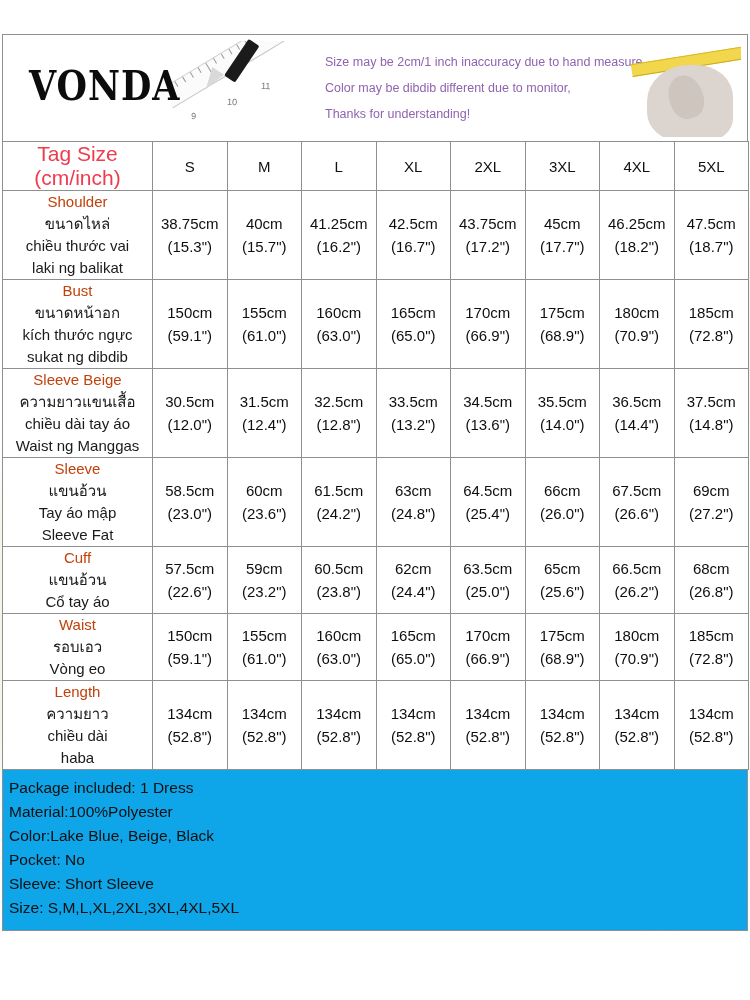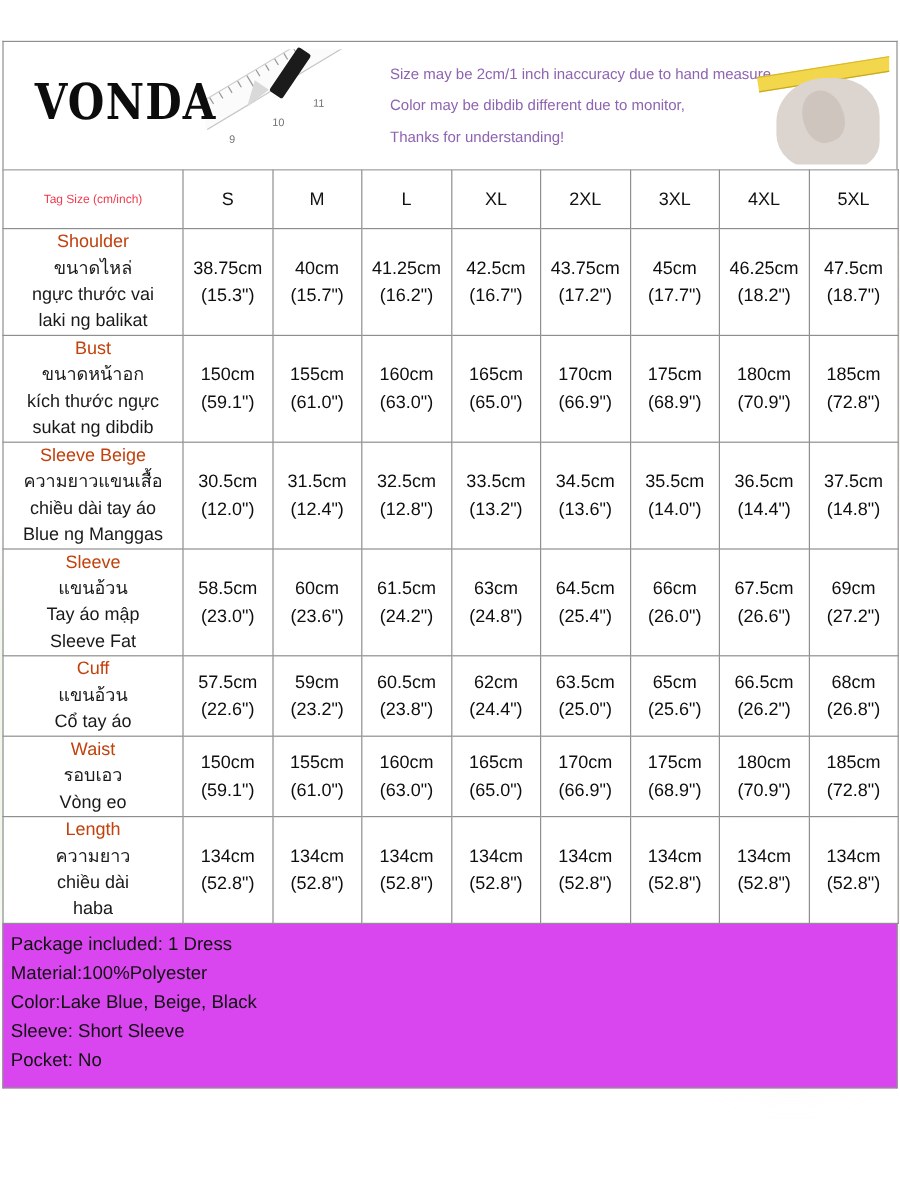--- a/index.html
+++ b/index.html
@@ -182,21 +182,21 @@
 
   thead th {
     background: #dcdcdc;
     height: 48px;
     font-weight: normal;
     font-size: 17px;
     color: #111111;
   }
   thead th.tag-size {
     color: #ef3b4e;
-    font-size: 10px;
+    font-size: 21px;
   }
 
   td.label {
     background: #dcdcdc;
     padding: 6px 2px;
     line-height: 22px;
   }
   td.label .en {
     color: #c2410c;
     font-size: 15px;
@@ -215,21 +215,21 @@
     color: #0e0e0e;
   }
   td.value .cm { display: block; }
   td.value .inch { display: block; }
 
   
   .footer {
     margin: 0 2px;
     border: 1px solid #8f8f8f;
     border-top: none;
-    background: #d946ef;
+    background: #0ea5e9;
     padding: 6px 6px 10px 6px;
     box-sizing: border-box;
   }
   .footer div {
     font-size: 15.5px;
     line-height: 24px;
     color: #101010;
   }
 
   
@@ -330,21 +330,21 @@
           <th>3XL</th>
           <th>4XL</th>
           <th>5XL</th>
         </tr>
       </thead>
       <tbody>
           <tr>
             <td class="label">
               <span class="en">Shoulder</span>
               <span class="tr">ขนาดไหล่</span>
-              <span class="tr">ngực thước vai</span>
+              <span class="tr">chiều thước vai</span>
               <span class="tr">laki ng balikat</span>
             </td>
             <td class="value">
               <span class="cm">38.75cm</span>
               <span class="inch">(15.3")</span>
             </td>
             <td class="value">
               <span class="cm">40cm</span>
               <span class="inch">(15.7")</span>
             </td>
@@ -411,21 +411,21 @@
             <td class="value">
               <span class="cm">185cm</span>
               <span class="inch">(72.8")</span>
             </td>
           </tr>
           <tr>
             <td class="label">
               <span class="en">Sleeve Beige</span>
               <span class="tr">ความยาวแขนเสื้อ</span>
               <span class="tr">chiều dài tay áo</span>
-              <span class="tr">Blue ng Manggas</span>
+              <span class="tr">Waist ng Manggas</span>
             </td>
             <td class="value">
               <span class="cm">30.5cm</span>
               <span class="inch">(12.0")</span>
             </td>
             <td class="value">
               <span class="cm">31.5cm</span>
               <span class="inch">(12.4")</span>
             </td>
             <td class="value">
@@ -611,18 +611,19 @@
               <span class="inch">(52.8")</span>
             </td>
           </tr>
         </tbody>
     </table>
 
     <div class="footer">
         <div>Package included: 1 Dress</div>
         <div>Material:100%Polyester</div>
         <div>Color:Lake Blue, Beige, Black</div>
+        <div>Pocket: No</div>
         <div>Sleeve: Short Sleeve</div>
-        <div>Pocket: No</div>
+        <div>Size: S,M,L,XL,2XL,3XL,4XL,5XL</div>
       </div>
 
   </div>
 </div>
 
 </body></html>

